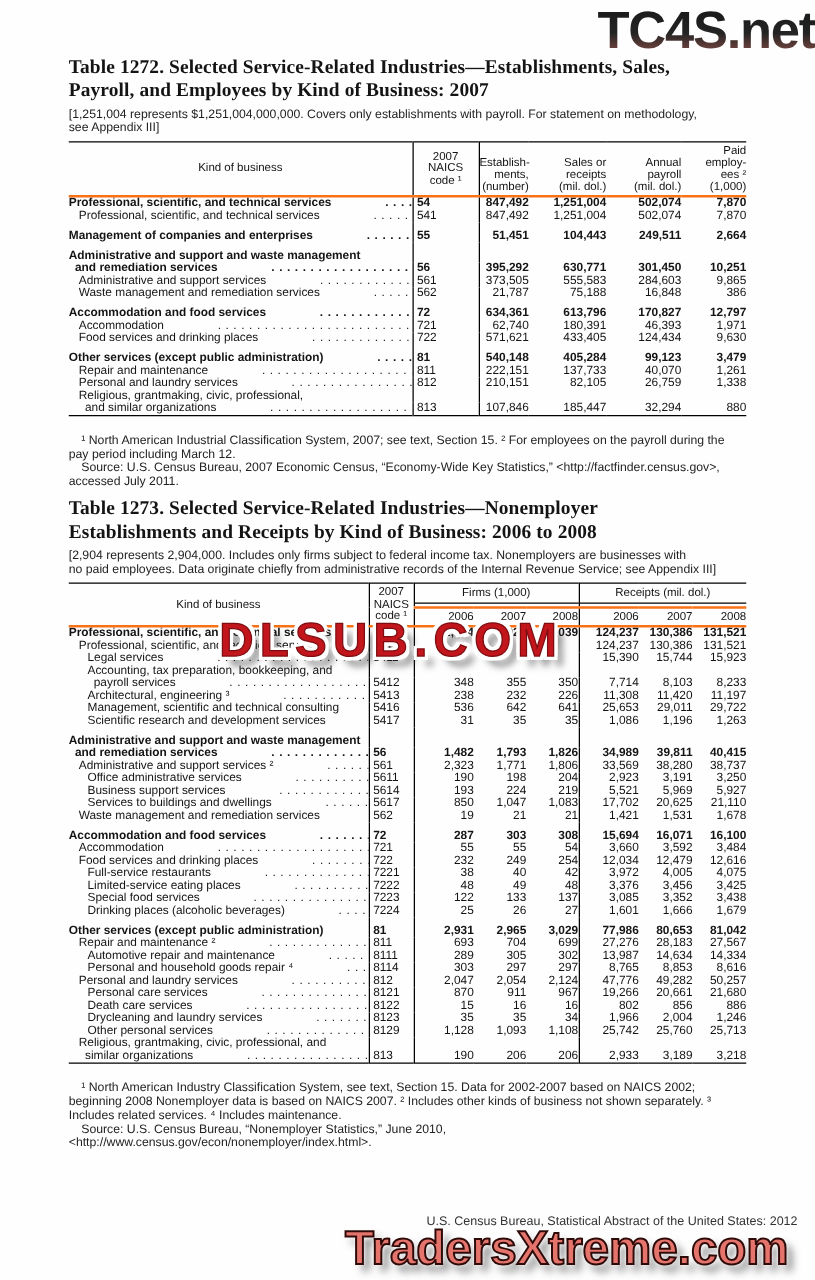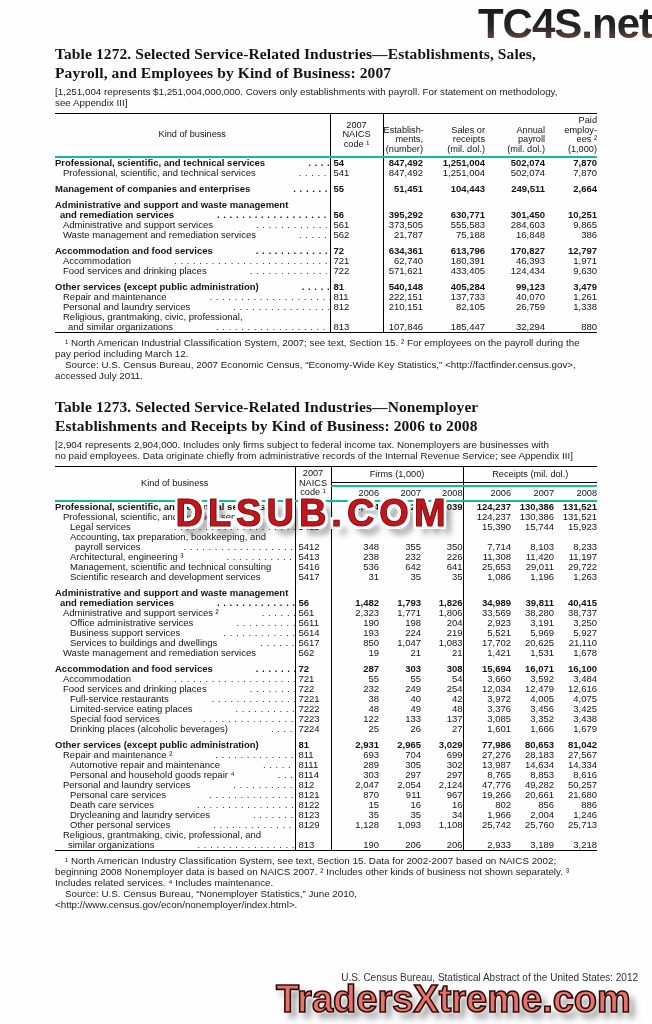--- a/index.html
+++ b/index.html
@@ -36,21 +36,21 @@
     width: 542px;
     border-collapse: collapse;
     table-layout: fixed;
     font-size: 9.5px; line-height: 10px;
     border-top: 1.5px solid #000;
     border-bottom: 1.5px solid #000;
   }
   table.stat th {
     font-weight: normal;
     font-size: 9.2px; line-height: 9.6px;
-    border-bottom: 2px solid #14b8a6;
+    border-bottom: 2px solid #f97316;
     padding: 2px 0 2px 0;
   }
   th.h-kind { text-align: center; vertical-align: middle; }
   th.h-naics { text-align: center; vertical-align: middle; white-space: pre-line; }
   th.h-num { text-align: right; vertical-align: bottom; white-space: pre-line; }
   th.h-group { text-align: center; vertical-align: middle; }
   th.h-group .grp { display:block; border-bottom: 1px solid #000; padding: 1px 2px 2px 2px; }
   th.h-year { text-align: right; vertical-align: bottom; }
   .bl { border-left: 1px solid #000; }
   .br { border-right: 1px solid #000; }
@@ -66,21 +66,21 @@
   .lblwrap .dots::after {
     content: ". . . . . . . . . . . . . . . . . . . . . . . . . . . . . . . . . . . . . . . . . . . . . . . . . . . . . . . . . .";
     letter-spacing: .5px;
   }
   .ind0 { padding-left: 0; }
   .ind1 { padding-left: 8px; }
   .ind2 { padding-left: 15px; }
   .cont { padding-left: 5px; }
   .ind1.cont { padding-left: 13px; }
   .ind2.cont { padding-left: 20px; }
-  .fnotes { margin-top: 4px; font-size: 9.8px; line-height: 11px; color:#222; }
+  .fnotes { margin-top: 14px; font-size: 9.8px; line-height: 11px; color:#222; }
   .fnotes p { text-indent: 10px; }
   
   .footer-line {
     position: absolute; left: 55px; top: 952px;
     font-size: 12.5px; color: #333; letter-spacing: .2px;
   }
   .footer-line .pageno { margin-right: 10px; }
   .source-line {
     position: absolute; right: 14px; top: 972px;
     font-size: 10px; color: #333;

